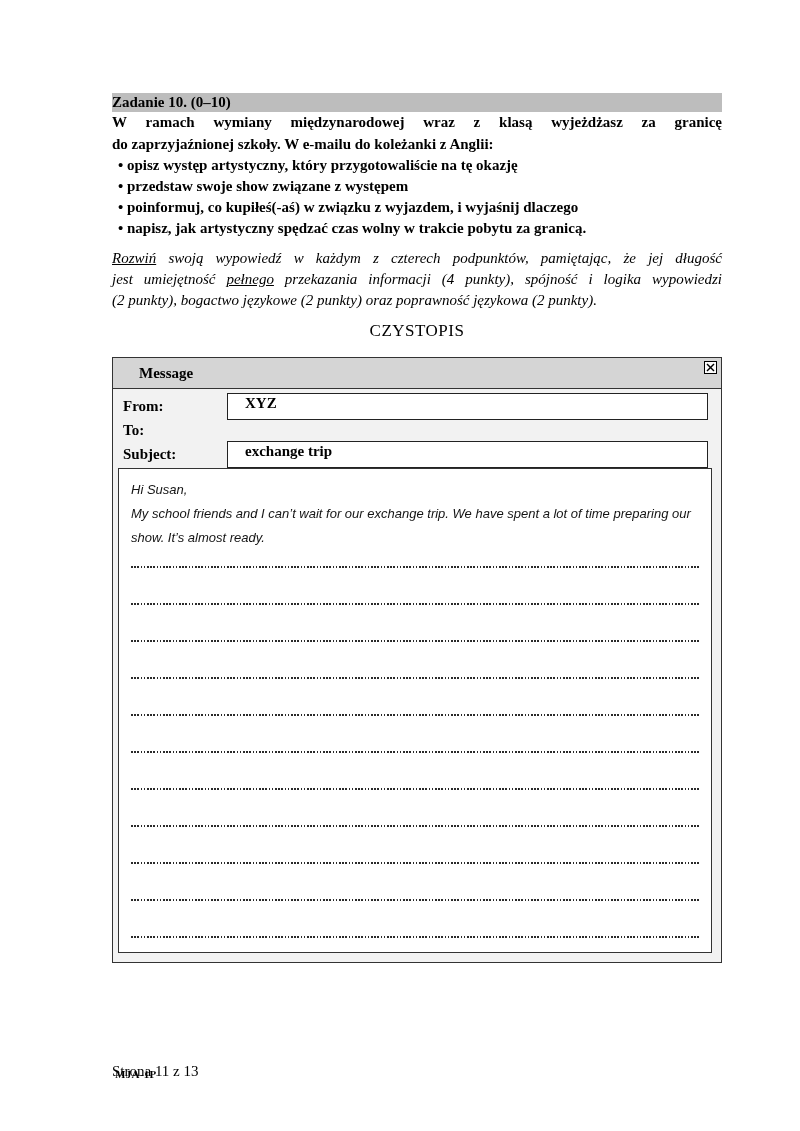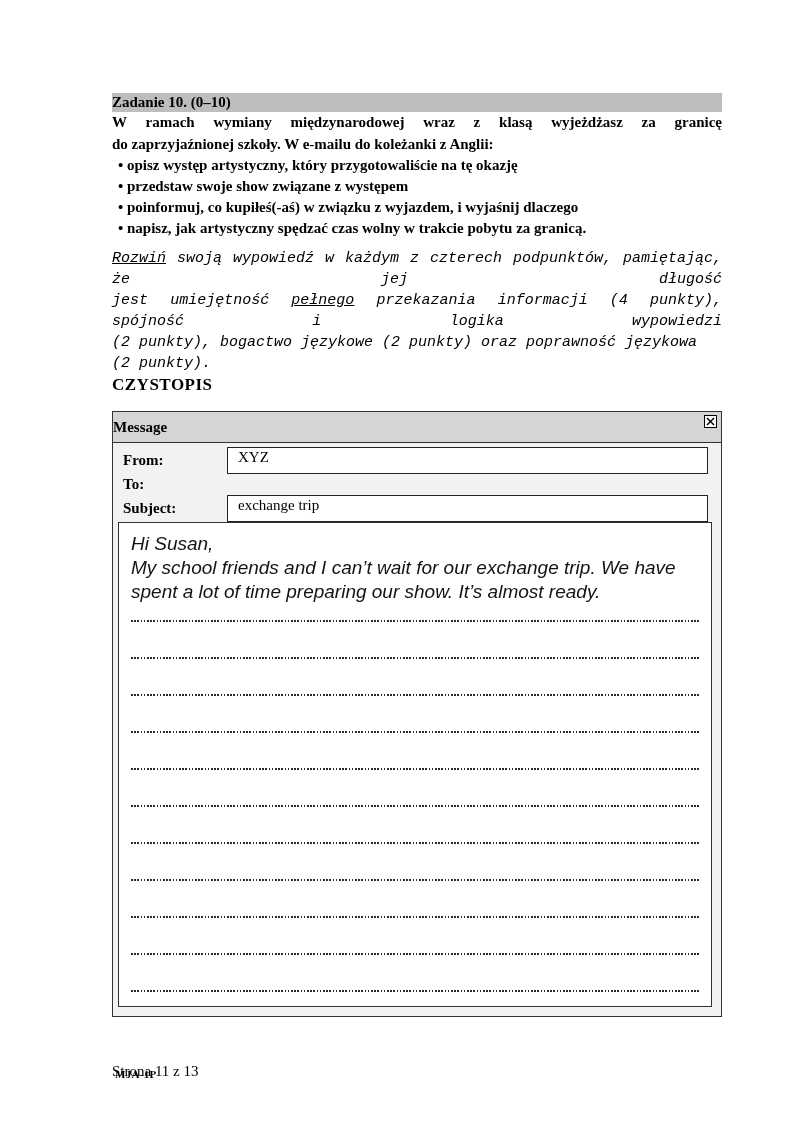--- a/index.html
+++ b/index.html
@@ -30,55 +30,56 @@
 
   
   .intro { font-size: 15px; font-weight: bold; line-height: 21.5px; }
   .jlast { text-align: justify; text-align-last: justify; }
 
   
   .bullet-row { display: flex; font-size: 15px; font-weight: bold; line-height: 21px; }
   .bullet-char { width: 15px; padding-left: 6px; flex: none; }
 
   
-  .instructions { margin-top: 9px; font-family: Liberation Mono, monospace; }
+  .instructions { margin-top: 9px; }
   .iline {
     font-style: italic;
     font-size: 15px;
     line-height: 21px;
   }
   .iline .u { text-decoration: underline; }
   .iline .b { font-weight: bold; }
 
   
   .section-title {
-    text-align: left;
+    margin-top: 9px;
+    text-align: center;
     font-size: 17px;
-    font-weight: bold;
+    font-weight: normal;
     letter-spacing: 0.5px;
     line-height: 22px;
   }
 
   
   .window {
     margin-top: 15px;
     position: relative;
     height: 606px;
     border: 1px solid var(--border, #333);
     background: var(--window-bg, #f2f2f2);
   }
   .win-header {
     position: absolute; top: 0; left: 0; right: 0;
     height: 31px;
     background: var(--window-header-bg, #d5d5d5);
     border-bottom: 1px solid var(--border, #333);
   }
   .win-title {
     display: inline-block;
-    padding-left: 0;
+    padding-left: 26px;
     font-size: 15px;
     font-weight: bold;
     line-height: 30px;
   }
   .close-btn {
     position: absolute; top: 3px; right: 4px;
     width: 13px; height: 13px;
     border: 1px solid #000;
     background: #fcfcfc;
     display: flex; align-items: center; justify-content: center;
@@ -90,37 +91,38 @@
   .frow { display: flex; align-items: center; height: 24px; padding-left: 10px; }
   .flabel { width: 104px; flex: none; font-size: 15px; font-weight: bold; }
   .finput {
     flex: 1;
     margin-right: 13px;
     height: 27px;
     border: 1px solid #222;
     background: var(--field-bg, #fff);
     font-size: 15px;
     line-height: 18px;
-    padding: 0 10px;
+    padding: 0 17px;
     overflow: hidden;
     white-space: nowrap;
+    font-weight: bold;
   }
 
   .win-body {
     position: absolute;
     top: 110px; left: 5px; right: 9px; bottom: 9px;
     background: var(--field-bg, #fff);
     border: 1px solid var(--border, #333);
     padding: 9px 12px 0 12px;
     overflow: hidden;
   }
   .body-text-block {
     font-family: "Liberation Sans", sans-serif;
     font-style: italic;
-    font-size: 19px;
+    font-size: 13px;
     line-height: 24px;
     color: #141414;
   }
   .wline {
     height: 2px;
     margin-top: 35px;
     background-image: repeating-linear-gradient(
       to right,
       var(--dotted-line, #2a2a2a) 0 1.6px,
       transparent 1.6px 3.2px

